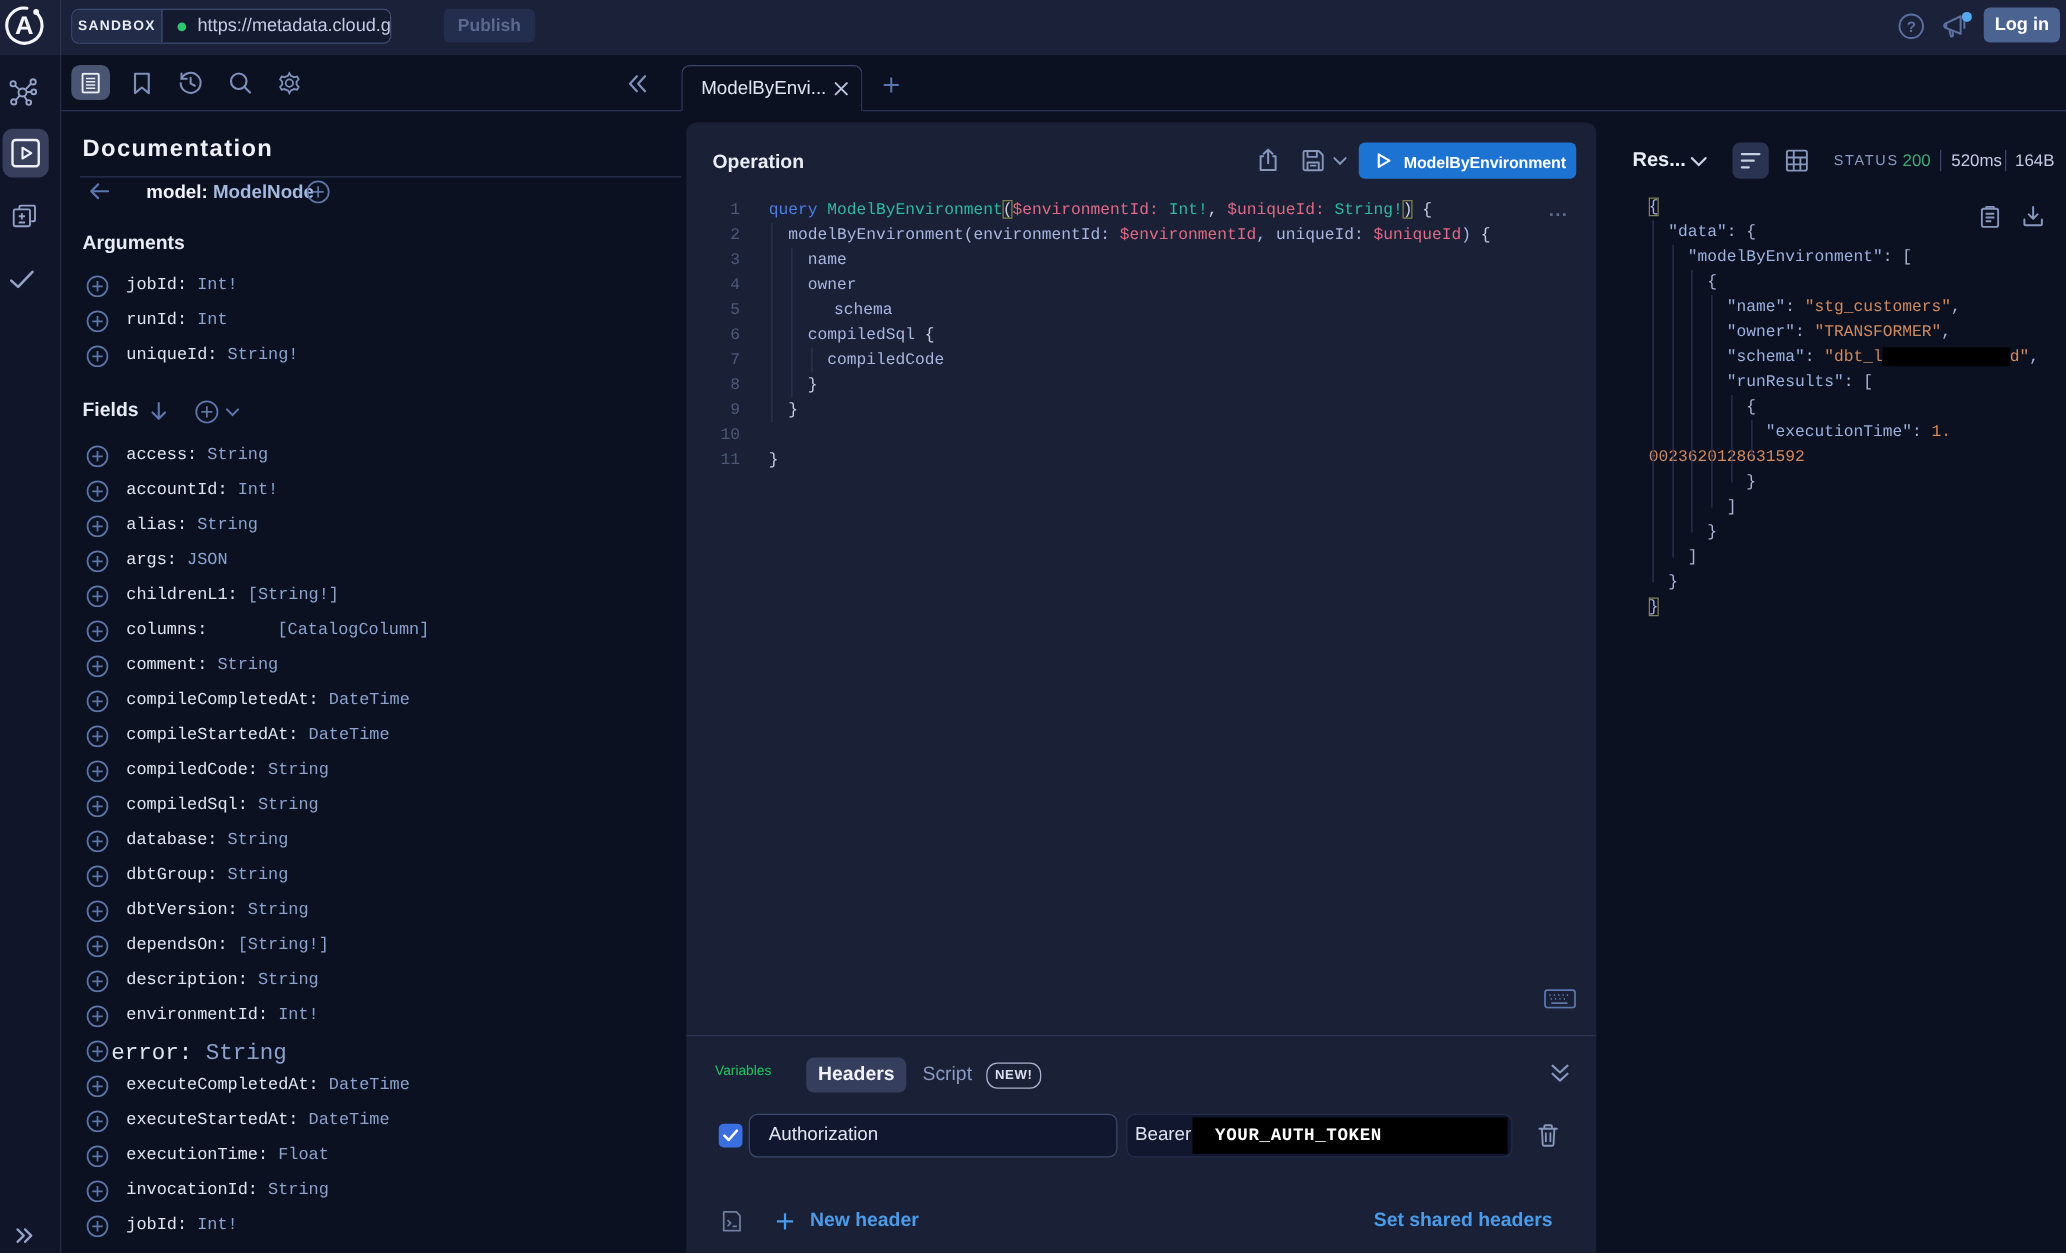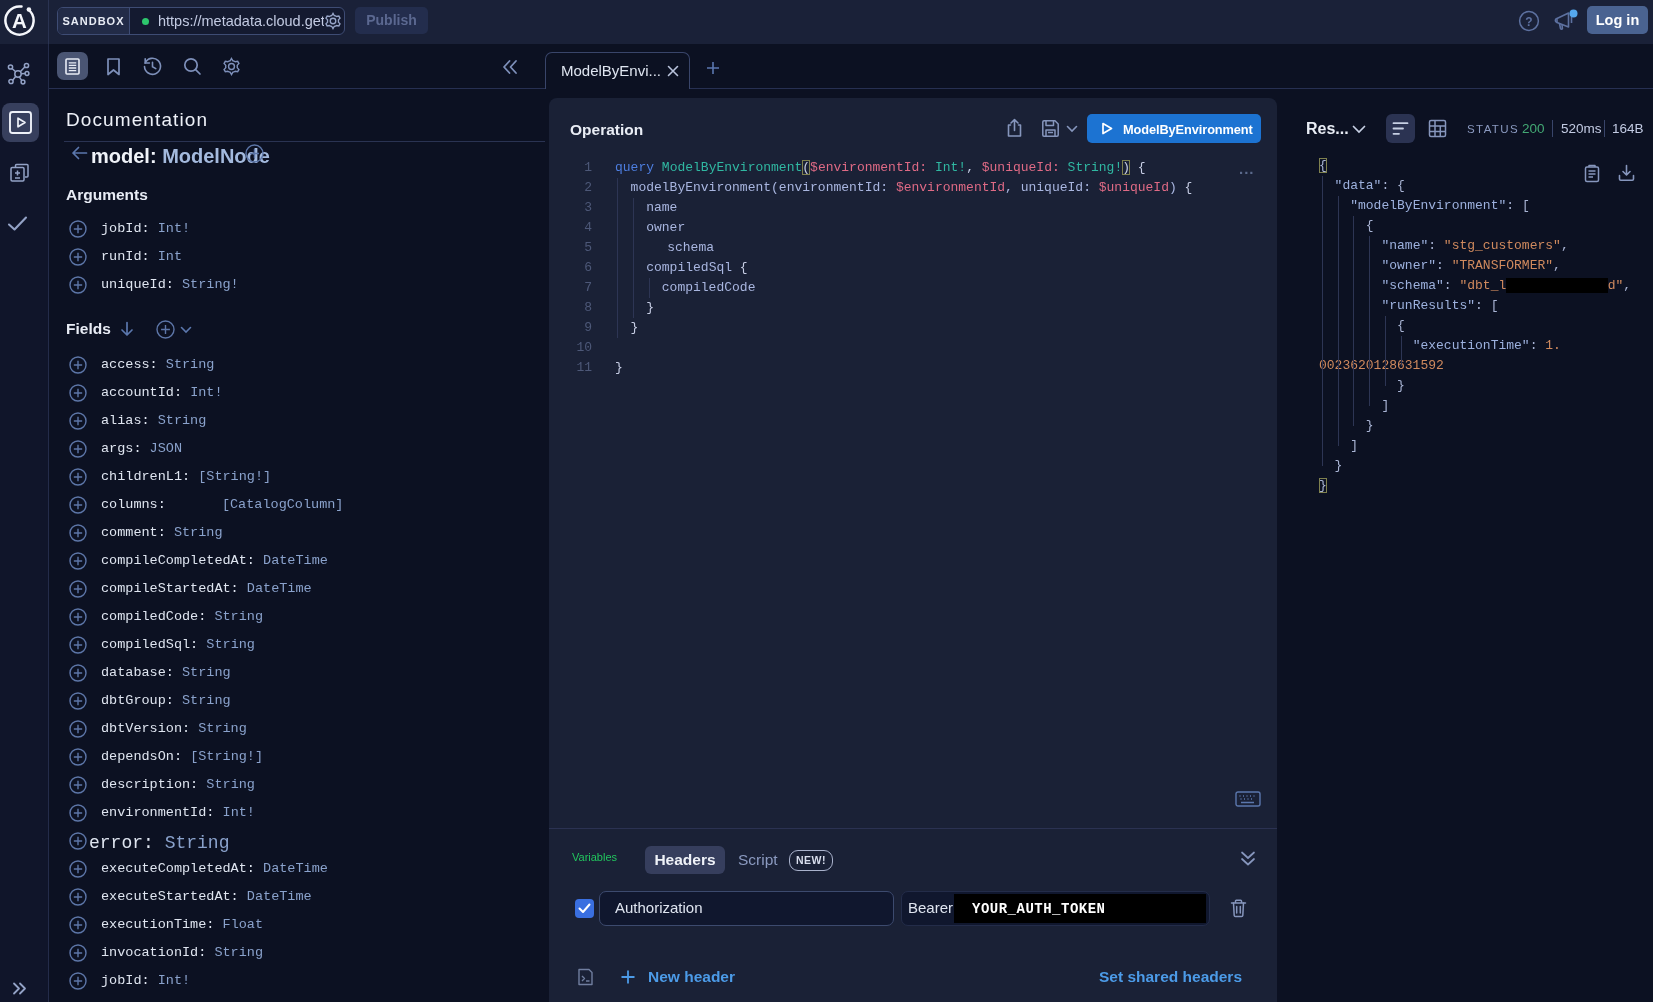--- a/index.html
+++ b/index.html
@@ -12,21 +12,21 @@
 
 <div class="abs" style="left:0;top:0;width:1653px;height:44px;background:#1a2138;"></div>
 <div class="abs" style="left:48px;top:0;width:1px;height:44px;background:#2a3352;"></div>
 
 <svg class="abs" style="left:3px;top:4px;" width="33" height="33" viewBox="0 0 33 33">
   <path d="M 25.75 5.86 A 14.1 14.1 0 1 1 18.5 2.55" fill="none" stroke="#f4f6fb" stroke-width="2.5" stroke-linecap="round"></path>
   <circle cx="25.9" cy="5.5" r="2.3" fill="#f4f6fb"></circle>
   <text x="16.5" y="23.6" text-anchor="middle" font-family="Liberation Sans" font-size="20.5" font-weight="bold" fill="#f4f6fb">A</text>
 </svg>
 
-<div class="abs" style="left:57px;top:7px;width:288px;height:28px;border:1px solid #3e4c74;border-radius:6px;background:#141a30;overflow:hidden;">
+<div class="abs" style="left:57px;top:7px;width:256px;height:28px;border:1px solid #3e4c74;border-radius:6px;background:#141a30;overflow:hidden;">
   <div class="abs" style="left:0;top:0;width:72px;height:26px;background:#222b47;border-right:1px solid #3e4c74;color:#e8ecf5;font-size:11px;font-weight:bold;letter-spacing:1px;line-height:26px;text-align:center;">SANDBOX</div>
   <div class="abs" style="left:84px;top:10px;width:7px;height:7px;border-radius:50%;background:#2dc76d;"></div>
   <div class="abs" style="left:100px;top:5px;width:166px;color:#c3cbe3;font-size:14.5px;white-space:nowrap;overflow:hidden;">https://metadata.cloud.getd</div>
   <svg class="abs" style="left:266px;top:4px;" width="18" height="18" viewBox="0 0 20 20">
     <g fill="none" stroke="#97a5c7" stroke-width="1.5">
       <circle cx="10" cy="10" r="3.1"></circle>
       <path d="M10 1.6 l1.3 2.3 a6.5 6.5 0 0 1 2.6 1.1 l2.6-.5 1.3 2.3 -1.8 2a6.5 6.5 0 0 1 0 2.4 l1.8 2 -1.3 2.3 -2.6-.5 a6.5 6.5 0 0 1 -2.6 1.1 l-1.3 2.3 -1.3-2.3 a6.5 6.5 0 0 1 -2.6-1.1 l-2.6.5 -1.3-2.3 1.8-2 a6.5 6.5 0 0 1 0-2.4 l-1.8-2 1.3-2.3 2.6.5 a6.5 6.5 0 0 1 2.6-1.1 Z"></path>
     </g>
   </svg>
 </div>
@@ -123,26 +123,26 @@
 
 <div class="abs" style="left:545px;top:52px;width:145px;height:37px;border:1px solid #39456a;border-bottom:none;border-radius:7px 7px 0 0;background:#0c1122;"></div>
 <div class="abs" style="left:561px;top:62px;color:#dfe5f0;font-size:15px;">ModelByEnvi...</div>
 <svg class="abs" style="left:666px;top:64px;" width="14" height="14" viewBox="0 0 14 14">
   <path d="M2.5 2.5 L11.5 11.5 M11.5 2.5 L2.5 11.5" stroke="#b9c3dc" stroke-width="1.6" stroke-linecap="round"></path>
 </svg>
 <svg class="abs" style="left:706px;top:61px;" width="14" height="14" viewBox="0 0 14 14">
   <path d="M7 1v12M1 7h12" stroke="#5b77b0" stroke-width="1.6"></path>
 </svg>
 
-<div class="abs" style="left:66px;top:109px;color:#eef1f8;font-size:19px;letter-spacing:1.1px;font-weight:normal;">Documentation</div>
+<div class="abs" style="left:66px;top:109px;color:#eef1f8;font-size:19px;letter-spacing:1.1px;font-weight:bold;">Documentation</div>
 <div class="abs" style="left:64px;top:141px;width:481px;height:1px;background:#2a3352;"></div>
 <svg class="abs" style="left:71px;top:146px;" width="17" height="14" viewBox="0 0 17 14">
   <path d="M7.5 1.5 L2 7 L7.5 12.5 M2 7 L15.5 7" fill="none" stroke="#5b77ad" stroke-width="1.7" stroke-linecap="round" stroke-linejoin="round"></path>
 </svg>
-<div class="abs" style="left:91px;top:145px;font-size:20px;font-weight:bold;color:#f0f3f9;">model: <span style="color:#a4bade;">ModelNode</span></div>
+<div class="abs" style="left:117px;top:145px;font-size:15px;font-weight:bold;color:#f0f3f9;">model: <span style="color:#a4bade;">ModelNode</span></div>
 <svg class="abs" style="left:244.5px;top:143.5px;" width="19" height="19" viewBox="0 0 19 19">
     <circle cx="9.5" cy="9.5" r="8.5" fill="none" stroke="#5d76a8" stroke-width="1.4"></circle>
     <path d="M9.5 5.08v8.84M5.08 9.5h8.84" stroke="#5d76a8" stroke-width="1.4"></path>
   </svg>
 <div class="abs" style="left:66px;top:186px;color:#e8ecf5;font-size:15.5px;font-weight:bold;">Arguments</div>
 <svg class="abs" style="left:69px;top:220px;" width="18" height="18" viewBox="0 0 18 18">
     <circle cx="9" cy="9" r="8" fill="none" stroke="#5d76a8" stroke-width="1.4"></circle>
     <path d="M9 4.84v8.32M4.84 9h8.32" stroke="#5d76a8" stroke-width="1.4"></path>
   </svg>
 <div class="abs mono" style="left:101px;top:221px;font-size:13.5px;color:#dfe5f0;">jobId: <span style="color:#8aa2cc;">Int!</span></div>

